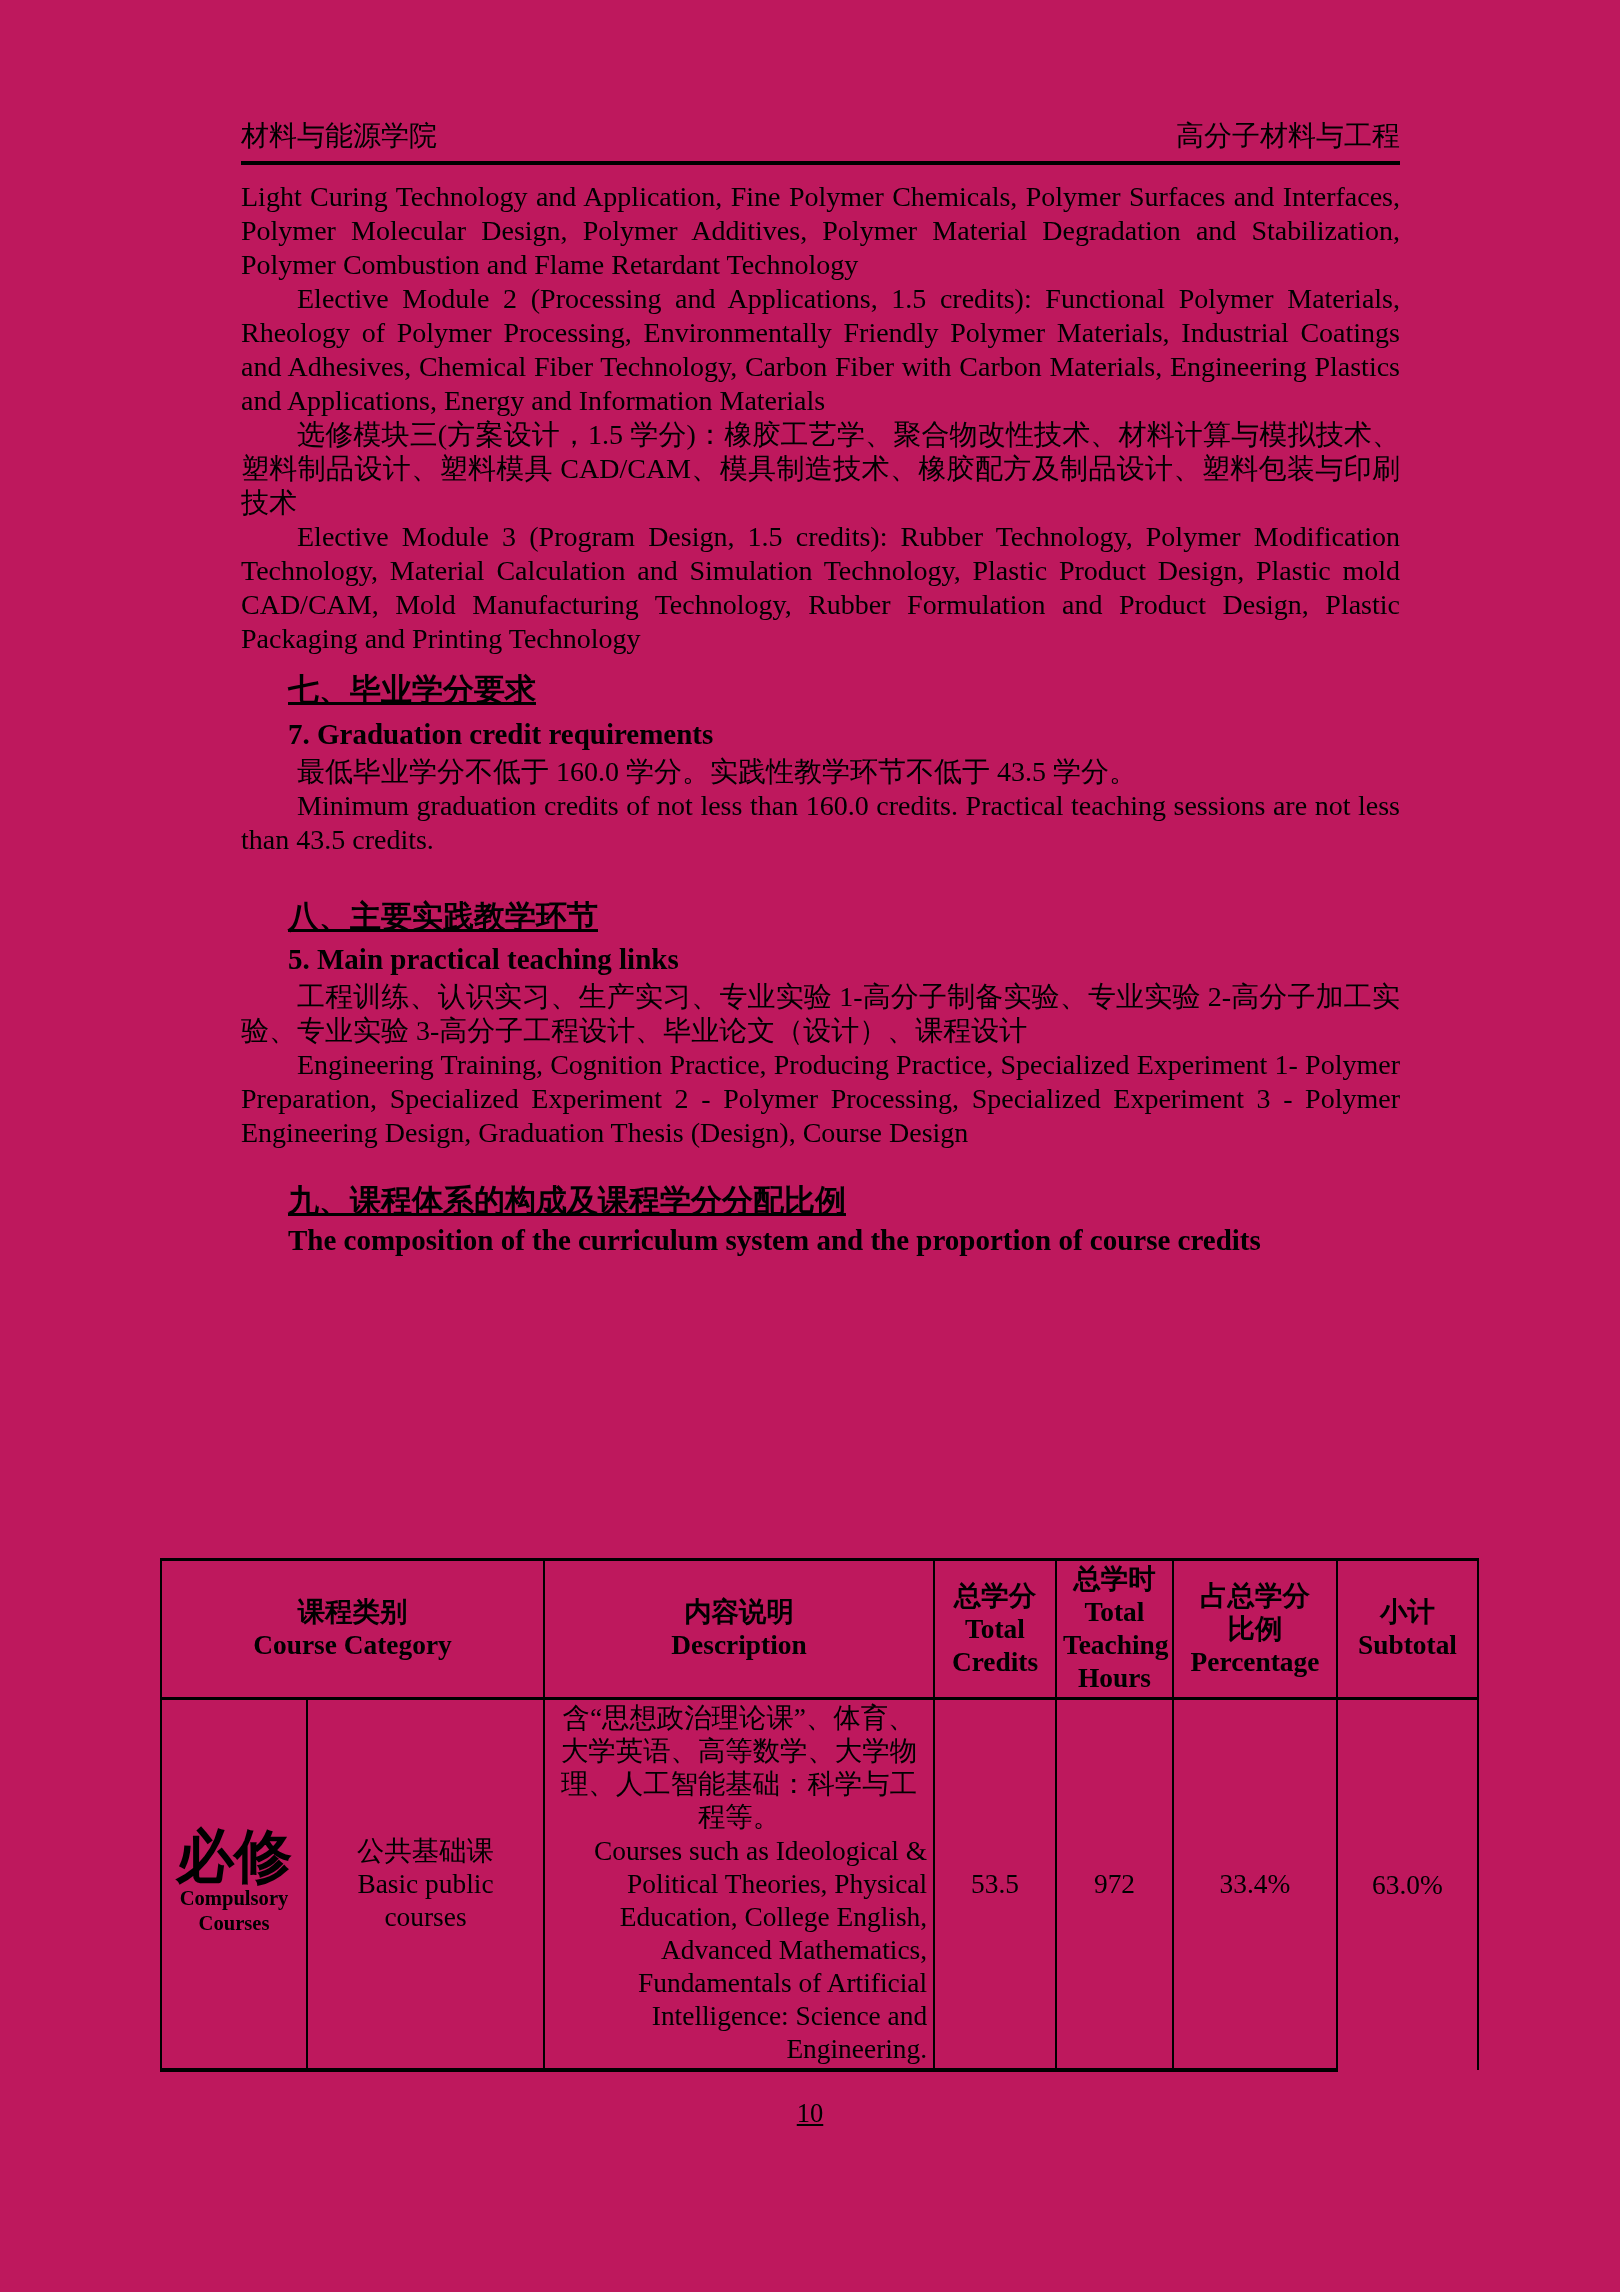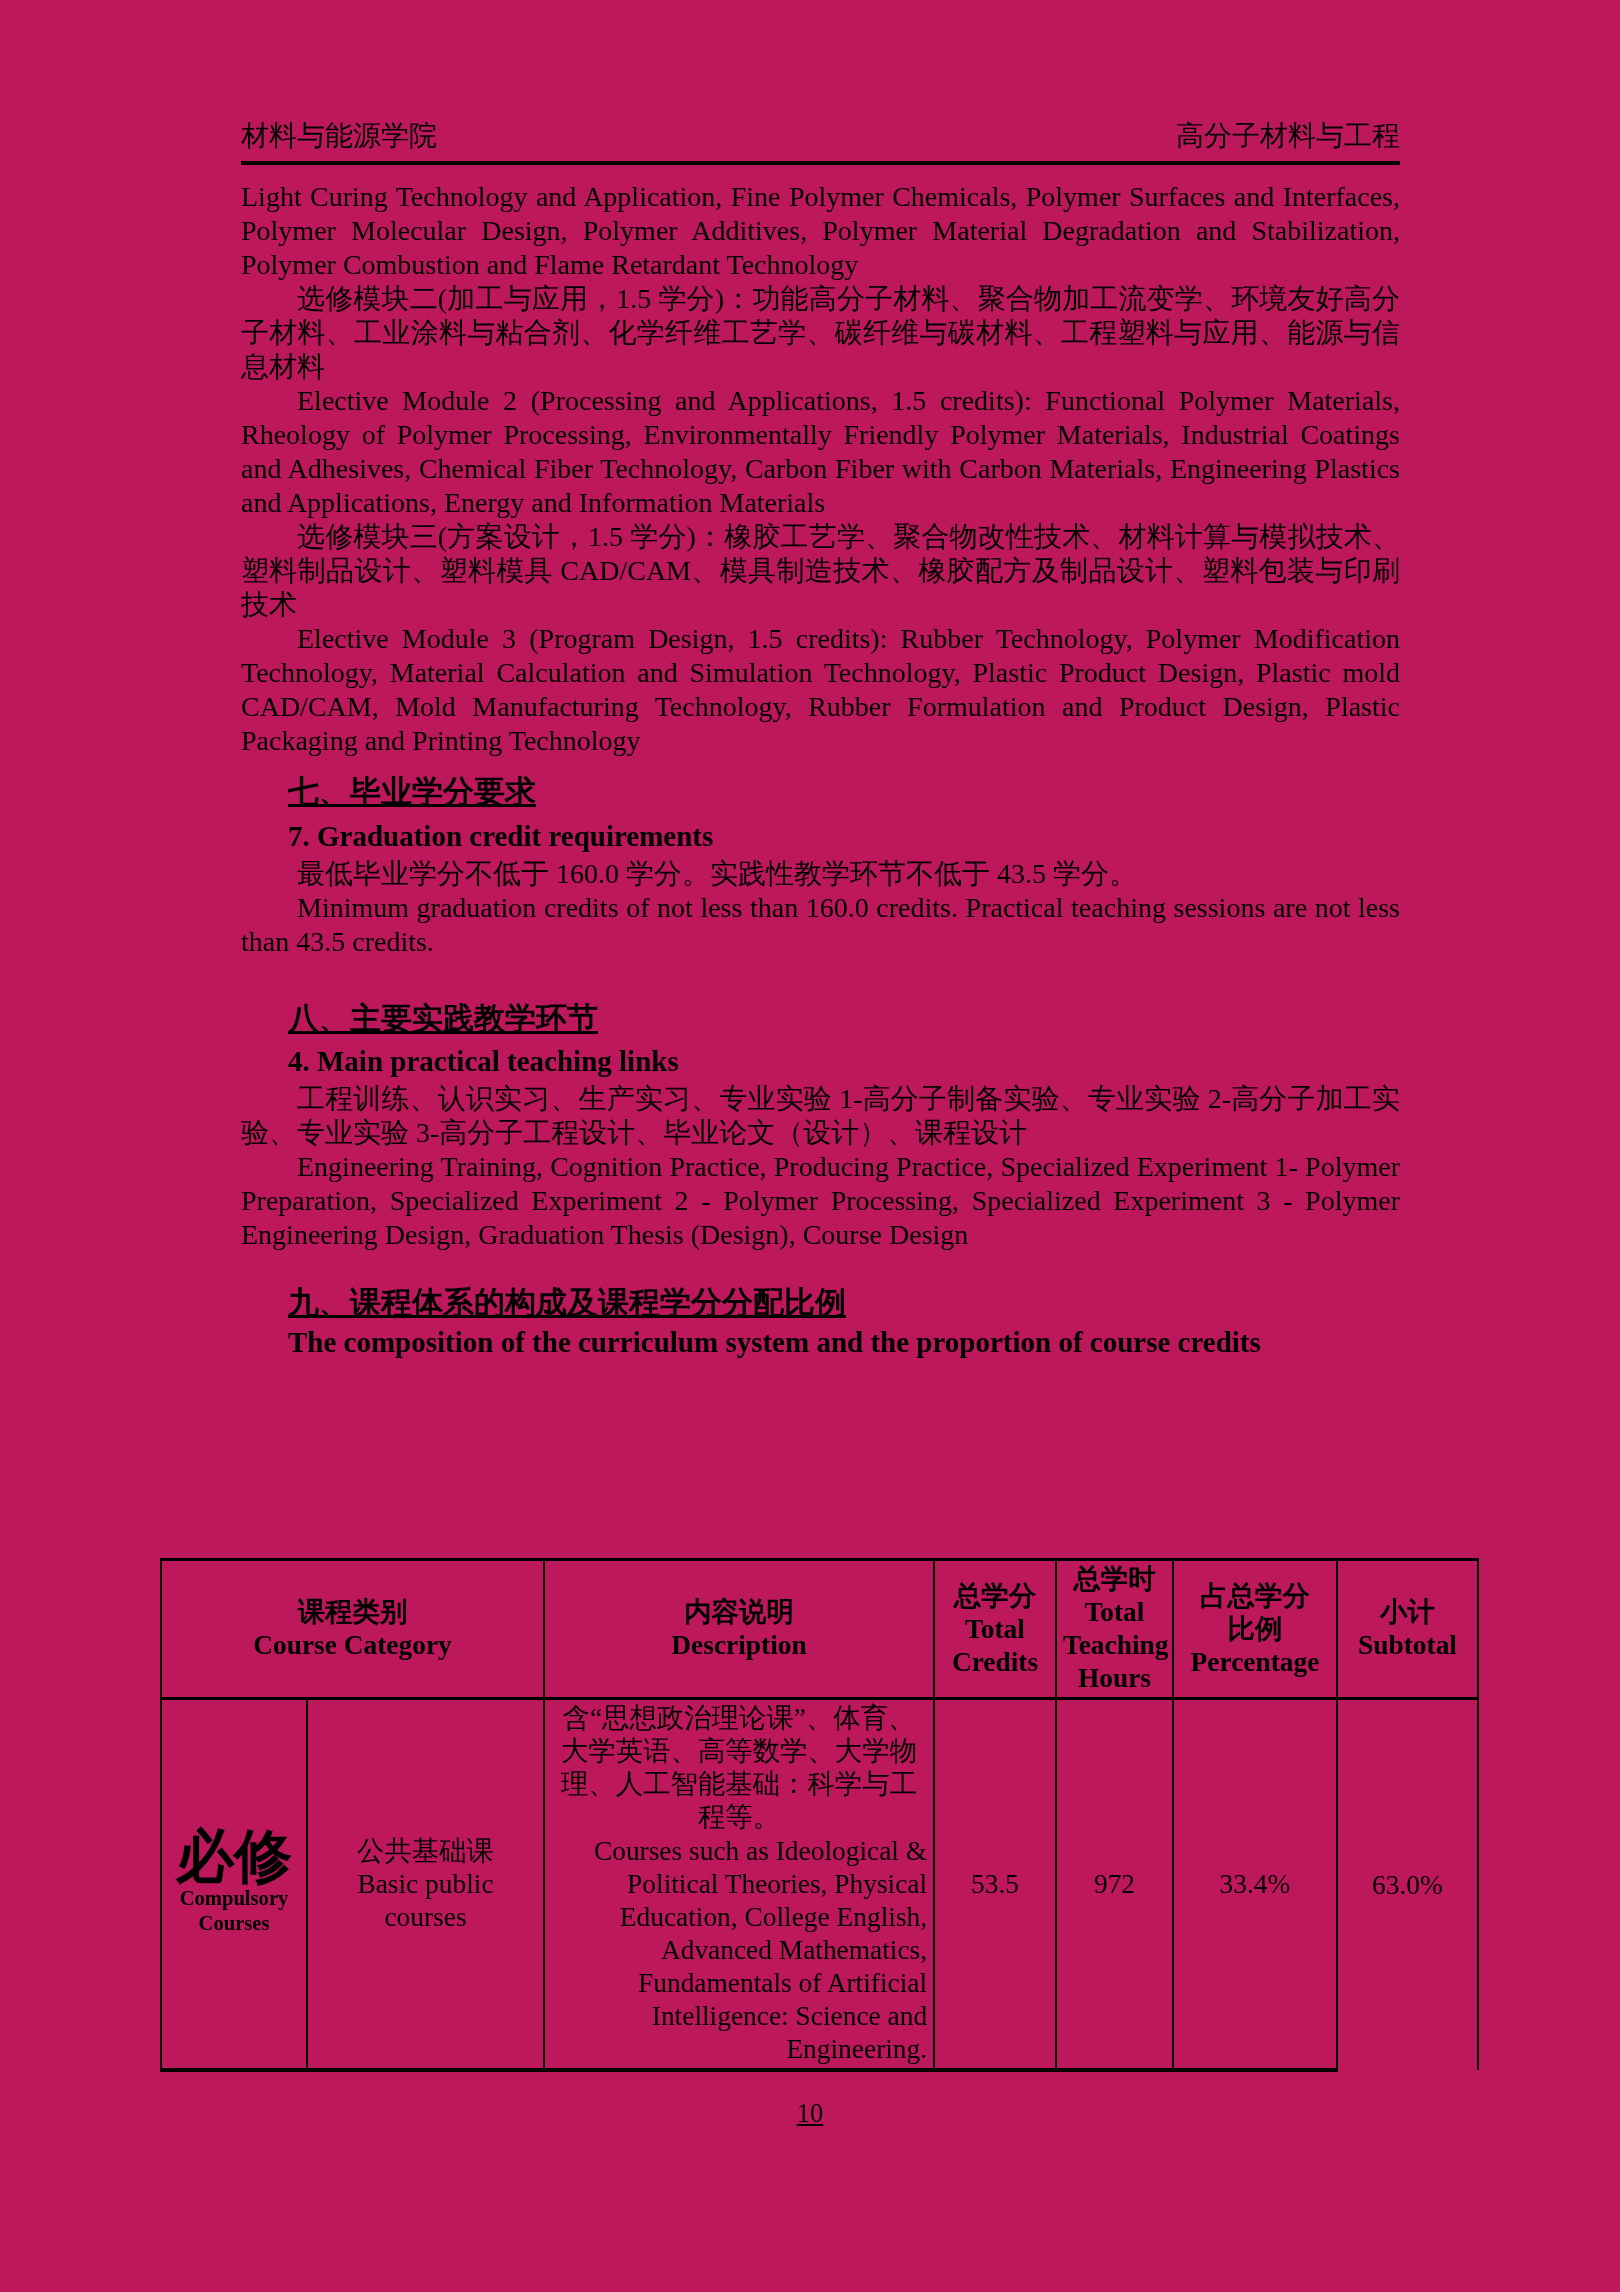--- a/index.html
+++ b/index.html
@@ -55,32 +55,31 @@
 
 <div class="page">
 
   <div class="running-header">
     <span>材料与能源学院</span>
     <span>高分子材料与工程</span>
   </div>
 
   <div class="content">
     <p class="no-indent">Light Curing Technology and Application, Fine Polymer Chemicals, Polymer Surfaces and Interfaces, Polymer Molecular Design, Polymer Additives, Polymer Material Degradation and Stabilization, Polymer Combustion and Flame Retardant Technology</p>
-    <p class="mt43">选修模块二(加工与应用，1.5 学分)：功能高分子材料、聚合物加工流变学、环境友好高分子材料、工业涂料与粘合剂、化学纤维工艺学、碳纤维与碳材料、工程塑料与应用、能源与信息材料</p>
     <p>Elective Module 2 (Processing and Applications, 1.5 credits): Functional Polymer Materials, Rheology of Polymer Processing, Environmentally Friendly Polymer Materials, Industrial Coatings and Adhesives, Chemical Fiber Technology, Carbon Fiber with Carbon Materials, Engineering Plastics and Applications, Energy and Information Materials</p>
     <p class="mt42">选修模块三(方案设计，1.5 学分)：橡胶工艺学、聚合物改性技术、材料计算与模拟技术、塑料制品设计、塑料模具 CAD/CAM、模具制造技术、橡胶配方及制品设计、塑料包装与印刷技术</p>
     <p class="mt17">Elective Module 3 (Program Design, 1.5 credits): Rubber Technology, Polymer Modification Technology, Material Calculation and Simulation Technology, Plastic Product Design, Plastic mold CAD/CAM, Mold Manufacturing Technology, Rubber Formulation and Product Design, Plastic Packaging and Printing Technology</p>
 
     <h2 class="h-zh mt13">七、毕业学分要求</h2>
     <h2 class="h-en mt4">7. Graduation credit requirements</h2>
     <p class="mt6">最低毕业学分不低于 160.0 学分。实践性教学环节不低于 43.5 学分。</p>
     <p class="mt5">Minimum graduation credits of not less than 160.0 credits. Practical teaching sessions are not less than 43.5 credits.</p>
 
     <h2 class="h-zh bold mt40">八、主要实践教学环节</h2>
-    <h2 class="h-en bold mt2">4. Main practical teaching links</h2>
+    <h2 class="h-en bold mt2">5. Main practical teaching links</h2>
     <p>工程训练、认识实习、生产实习、专业实验 1-高分子制备实验、专业实验 2-高分子加工实验、专业实验 3-高分子工程设计、毕业论文（设计）、课程设计</p>
     <p>Engineering Training, Cognition Practice, Producing Practice, Specialized Experiment 1- Polymer Preparation, Specialized Experiment 2 - Polymer Processing, Specialized Experiment 3 - Polymer Engineering Design, Graduation Thesis (Design), Course Design</p>
 
     <h2 class="h-zh bold mt31">九、课程体系的构成及课程学分分配比例</h2>
     <h2 class="h-en-wrap">The composition of the curriculum system and the proportion of course credits</h2>
   </div>
 
   <div class="ctable-wrap">
     <table class="ctable">
       <colgroup>

